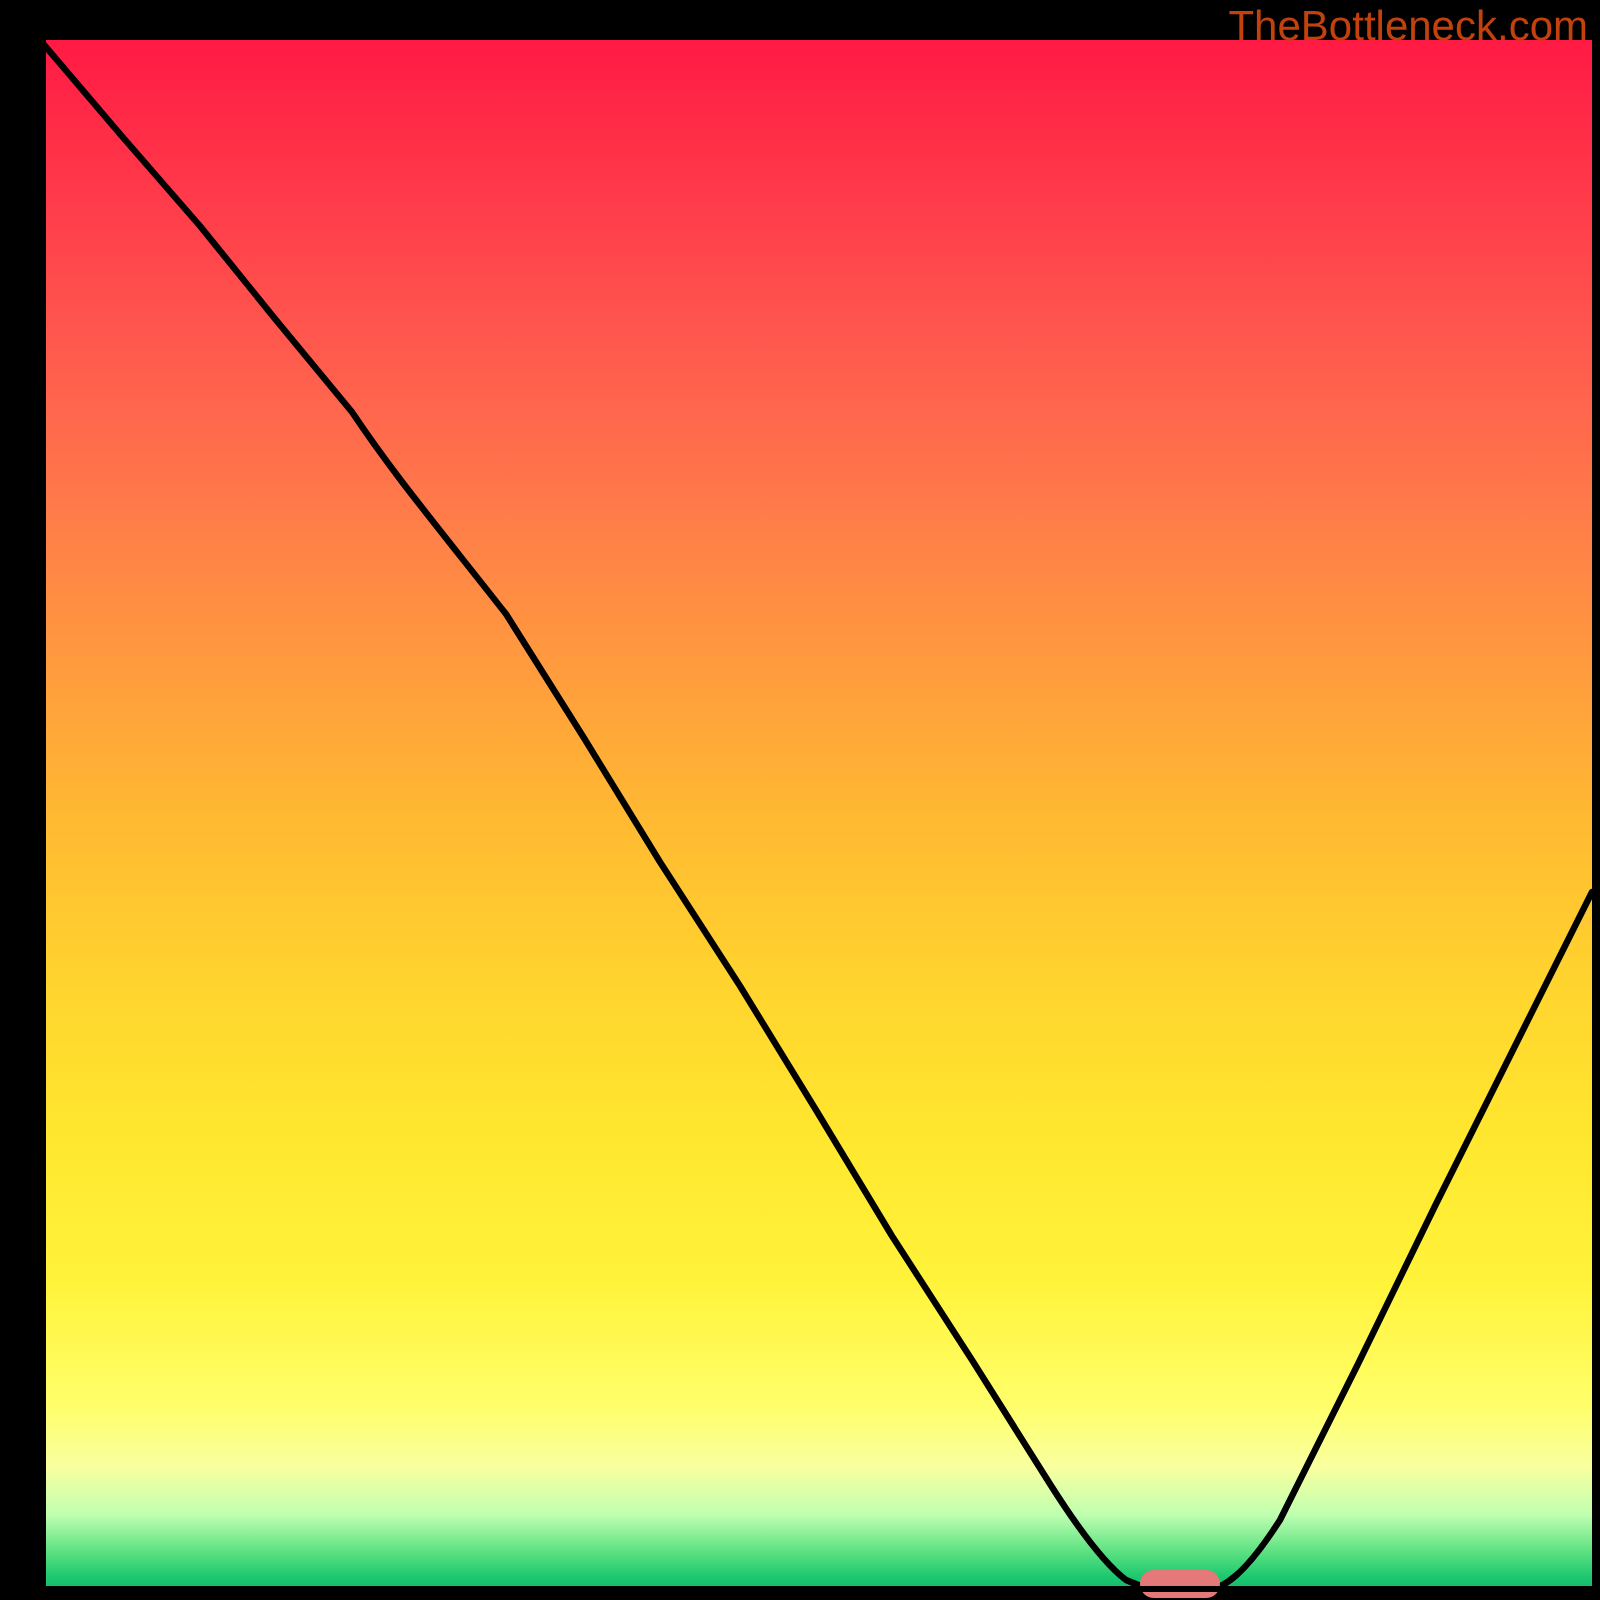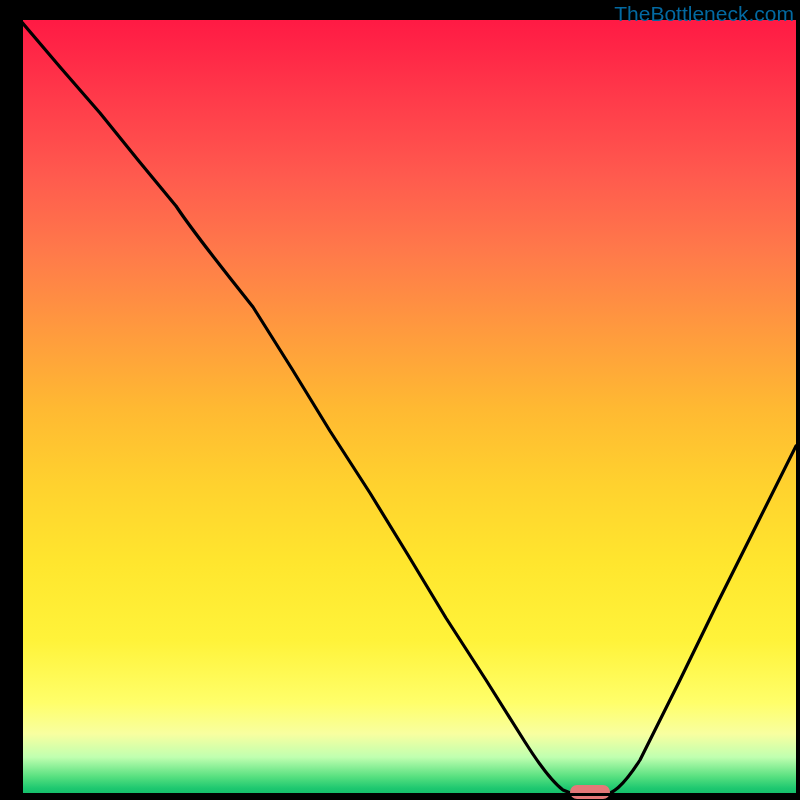--- a/index.html
+++ b/index.html
@@ -54,21 +54,21 @@
     left: 20px;
     top: 793px;
     width: 776px;
     height: 3px;
     background: #000;
   }
   .watermark {
     position: absolute;
     top: 2px;
     right: 6px;
-    color: #0369a1;
+    color: #c2410c;
     font-size: 21px;
     font-weight: 500;
     font-family: Arial, sans-serif;
   }
   svg.curve {
     position: absolute;
     left: 20px;
     top: 20px;
     width: 776px;
     height: 776px;

